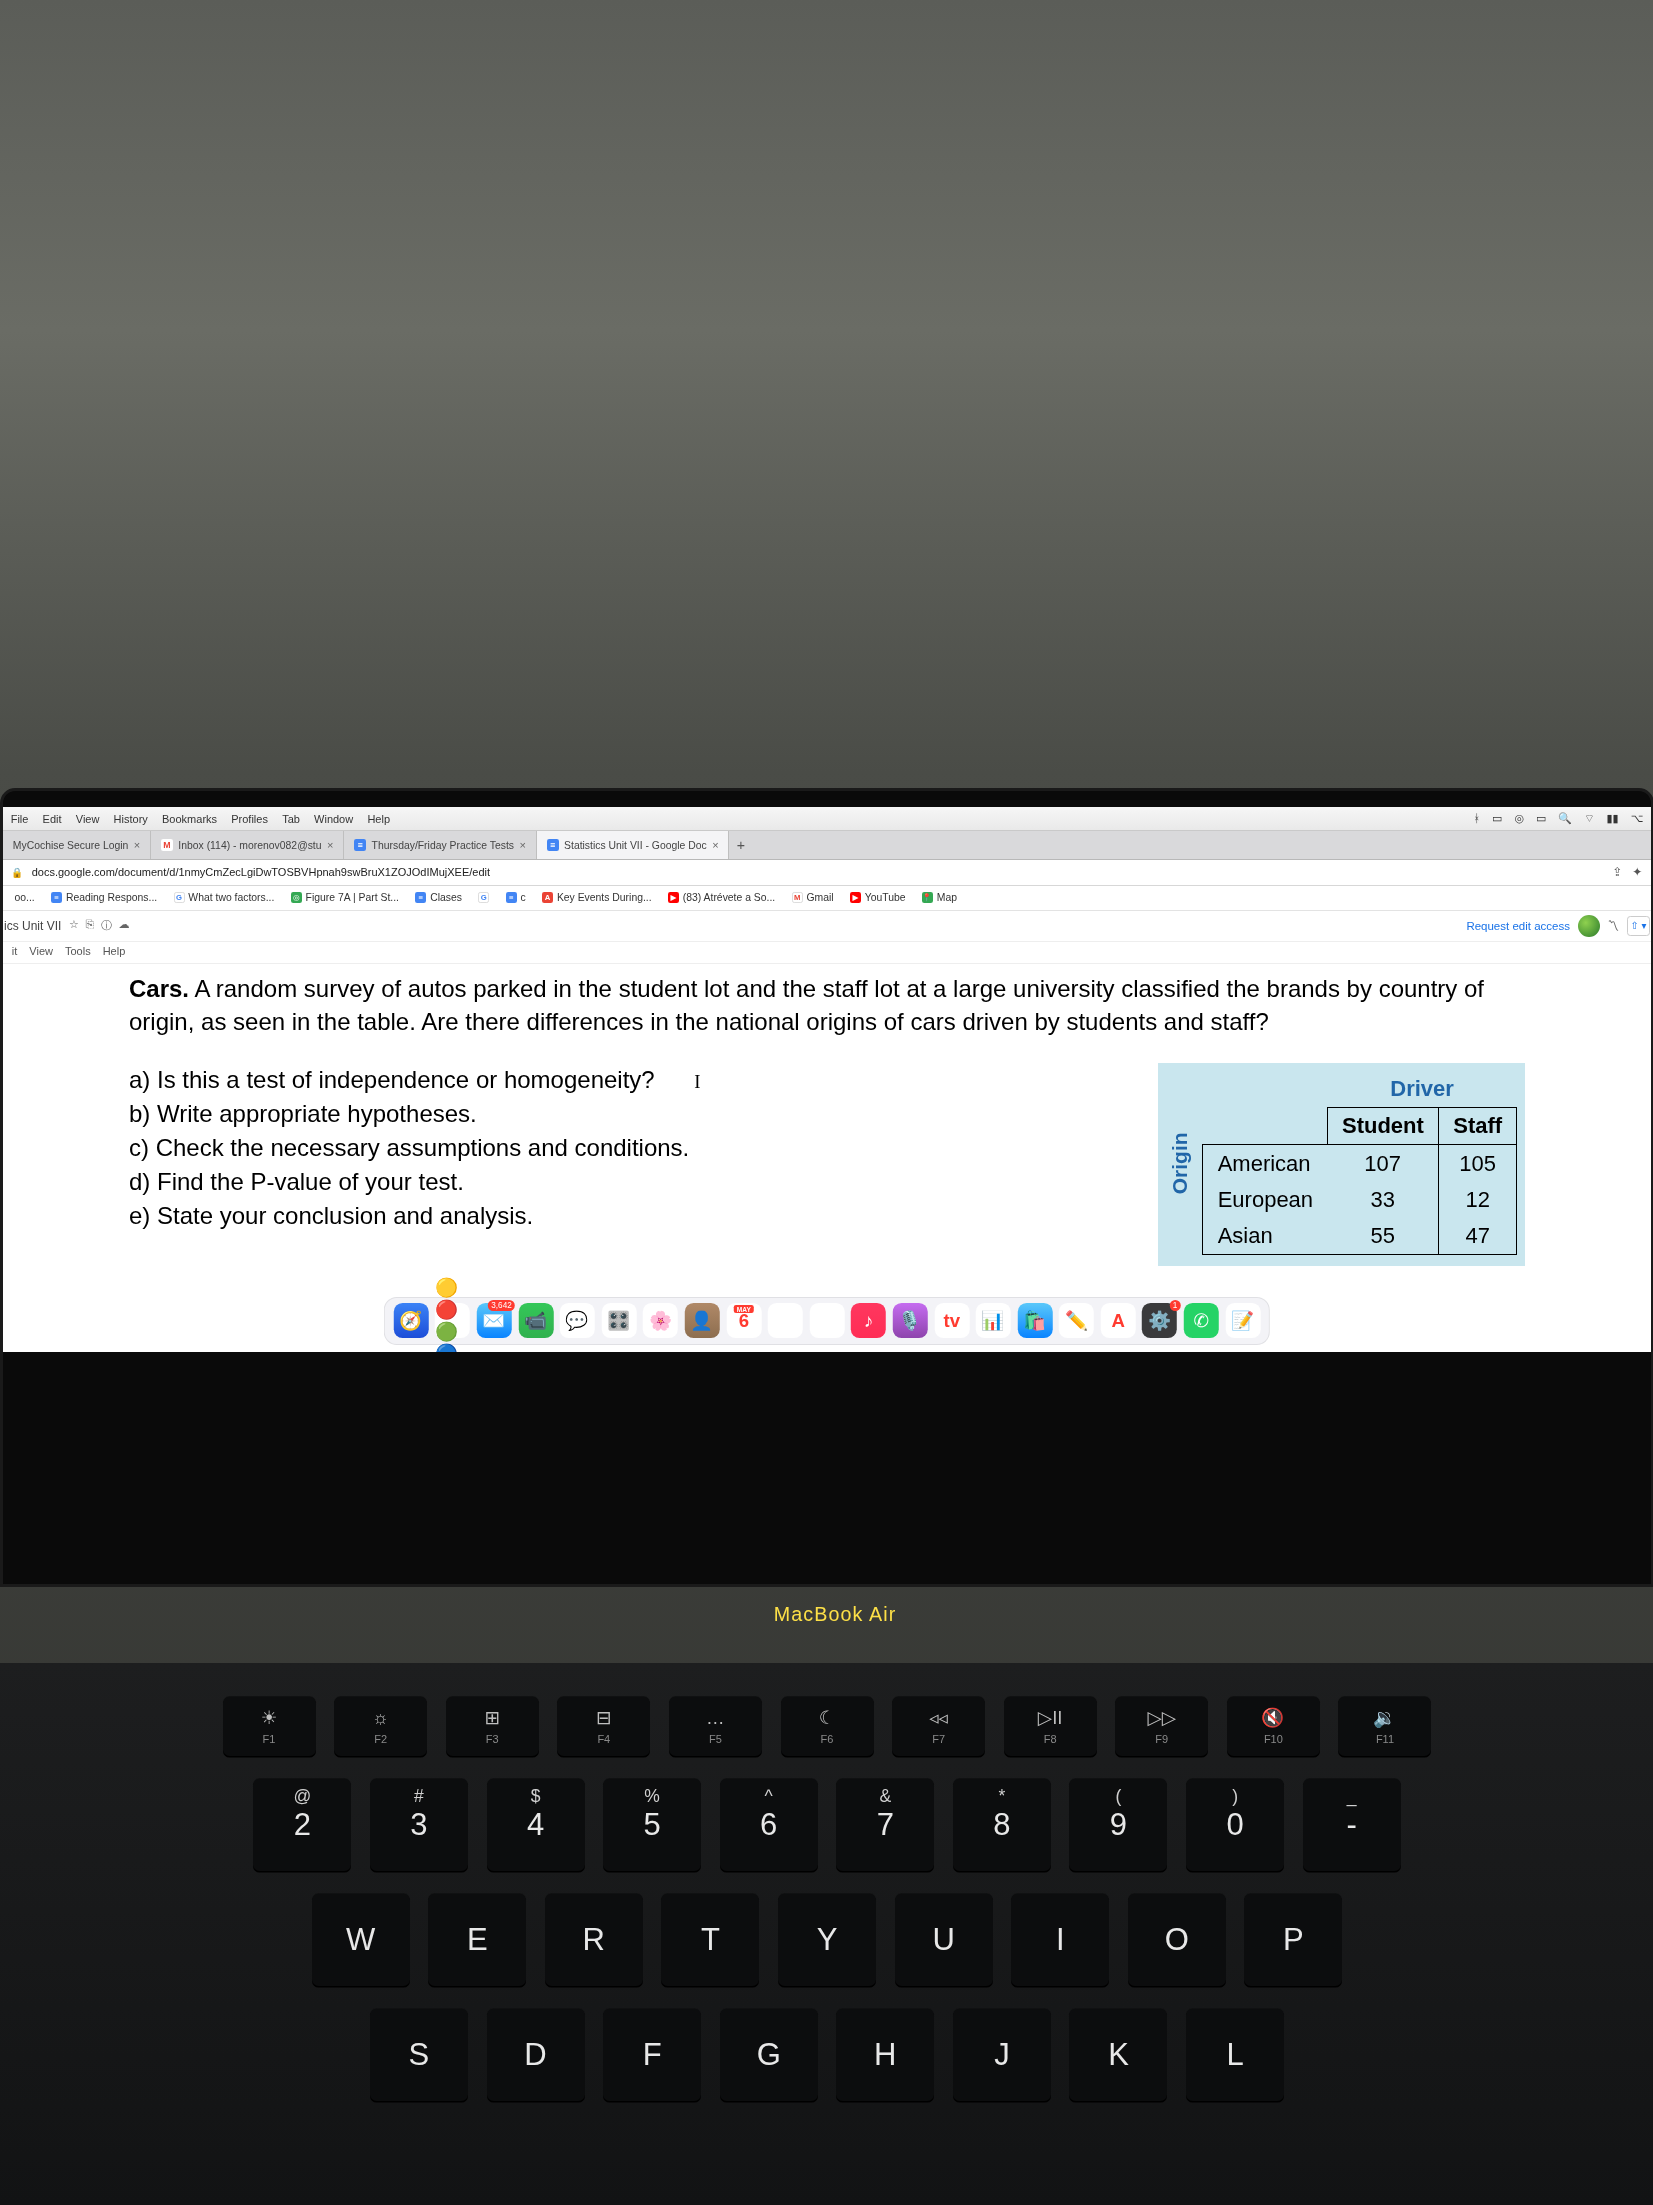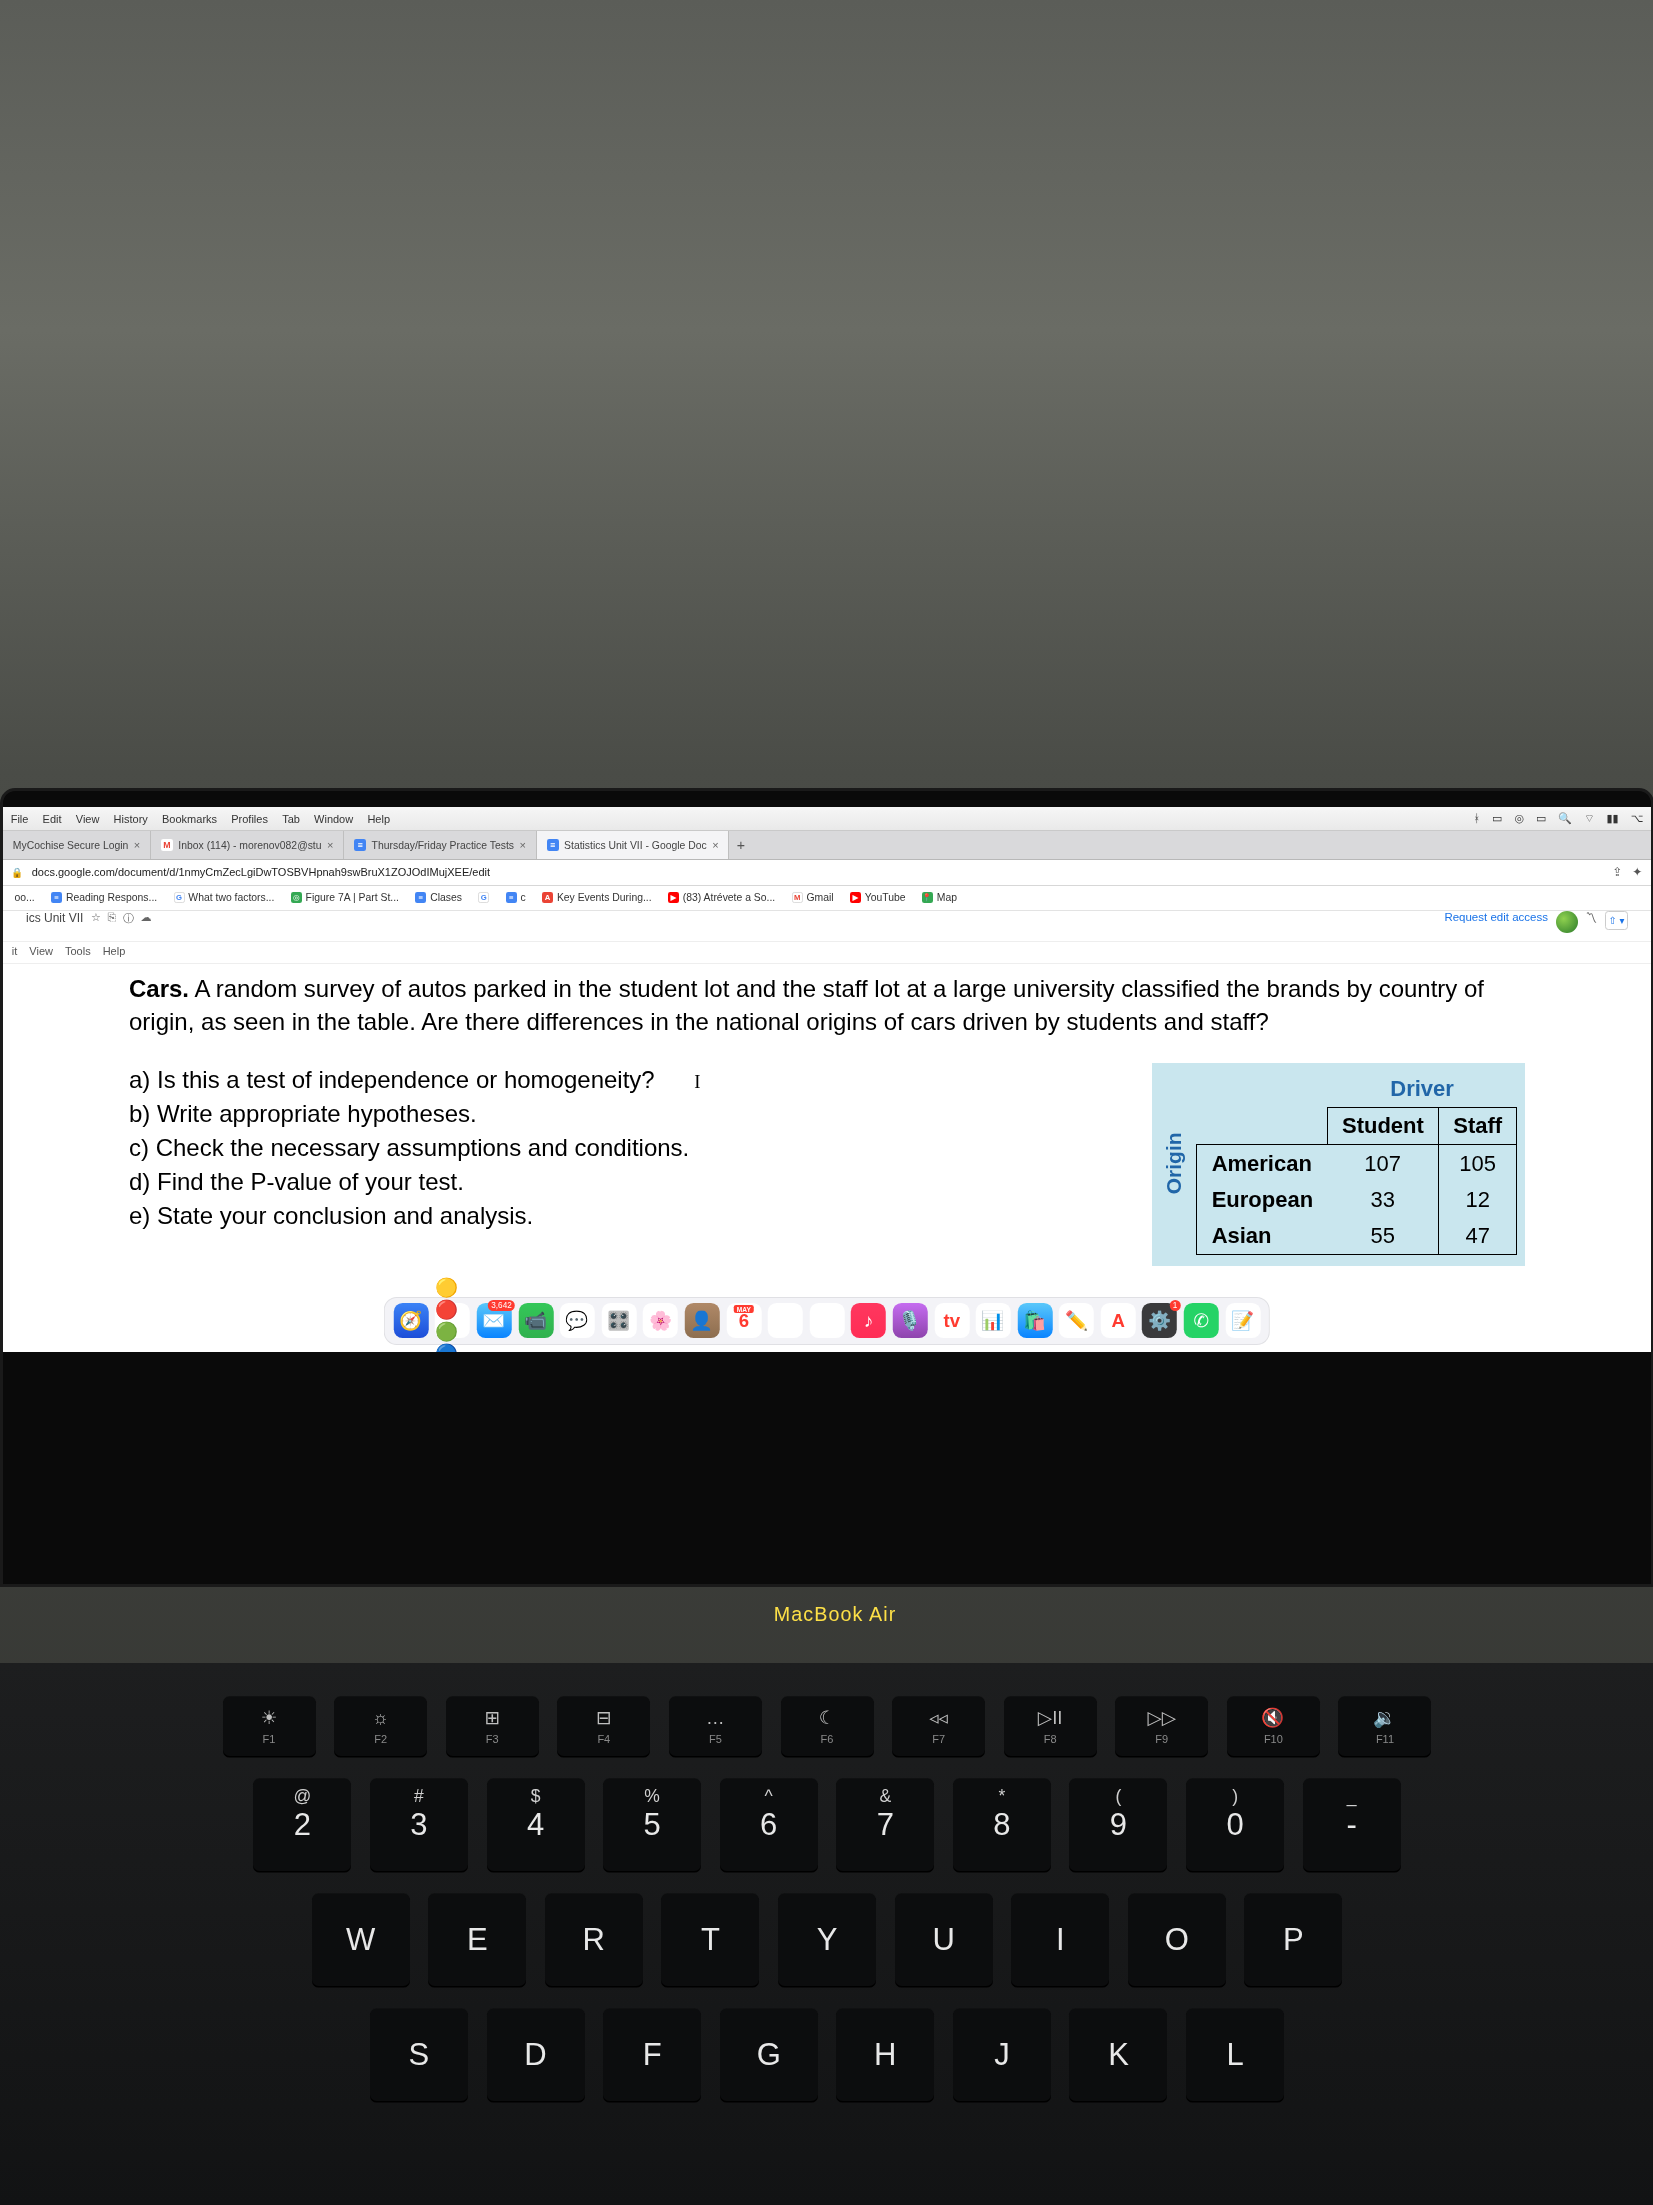--- a/index.html
+++ b/index.html
@@ -115,23 +115,23 @@
   display:flex;
   align-items:center;
   gap:3.8px;
   padding:2.2px 6px;
   border-radius:3.3px;
 }
 .bk .ic { width:11px; height:11px; border-radius:2.2px; display:inline-flex; align-items:center; justify-content:center; font-size:7.7px;}
 
 .doc-header {
   display:flex;
-  align-items:flex-start;
+  align-items:center;
   height:31px;
-  padding:0 23px;
+  padding:0 1px;
   gap:7.7px;
   border-bottom:0.5px solid #eee;
   font-size:12px;
 }
 .doc-title { color:#444; }
 .doc-icons { display:flex; gap:6.6px; color:#666; font-size:11px;}
 .doc-header .sp { flex:1; }
 .req-access {
   color:#1a73e8;
   font-weight:500;
@@ -204,21 +204,21 @@
   color:#2166a8;
   font-weight:700;
   font-size:22px;
 }
 .tbl .sub th {
   border:1.1px solid #000;
   font-weight:700;
 }
 .tbl tbody td.lab {
   text-align:left;
-  font-weight:700;
+  font-weight:400;
   border-left:1.1px solid #000;
 }
 .tbl tbody td {
   border-right:1.1px solid #000;
 }
 .tbl tbody tr:last-child td { border-bottom:1.1px solid #000; }
 .tbl tbody td:first-child { border-right:none; }
 .tbl .sub th:first-child { }
 
 .dock {

